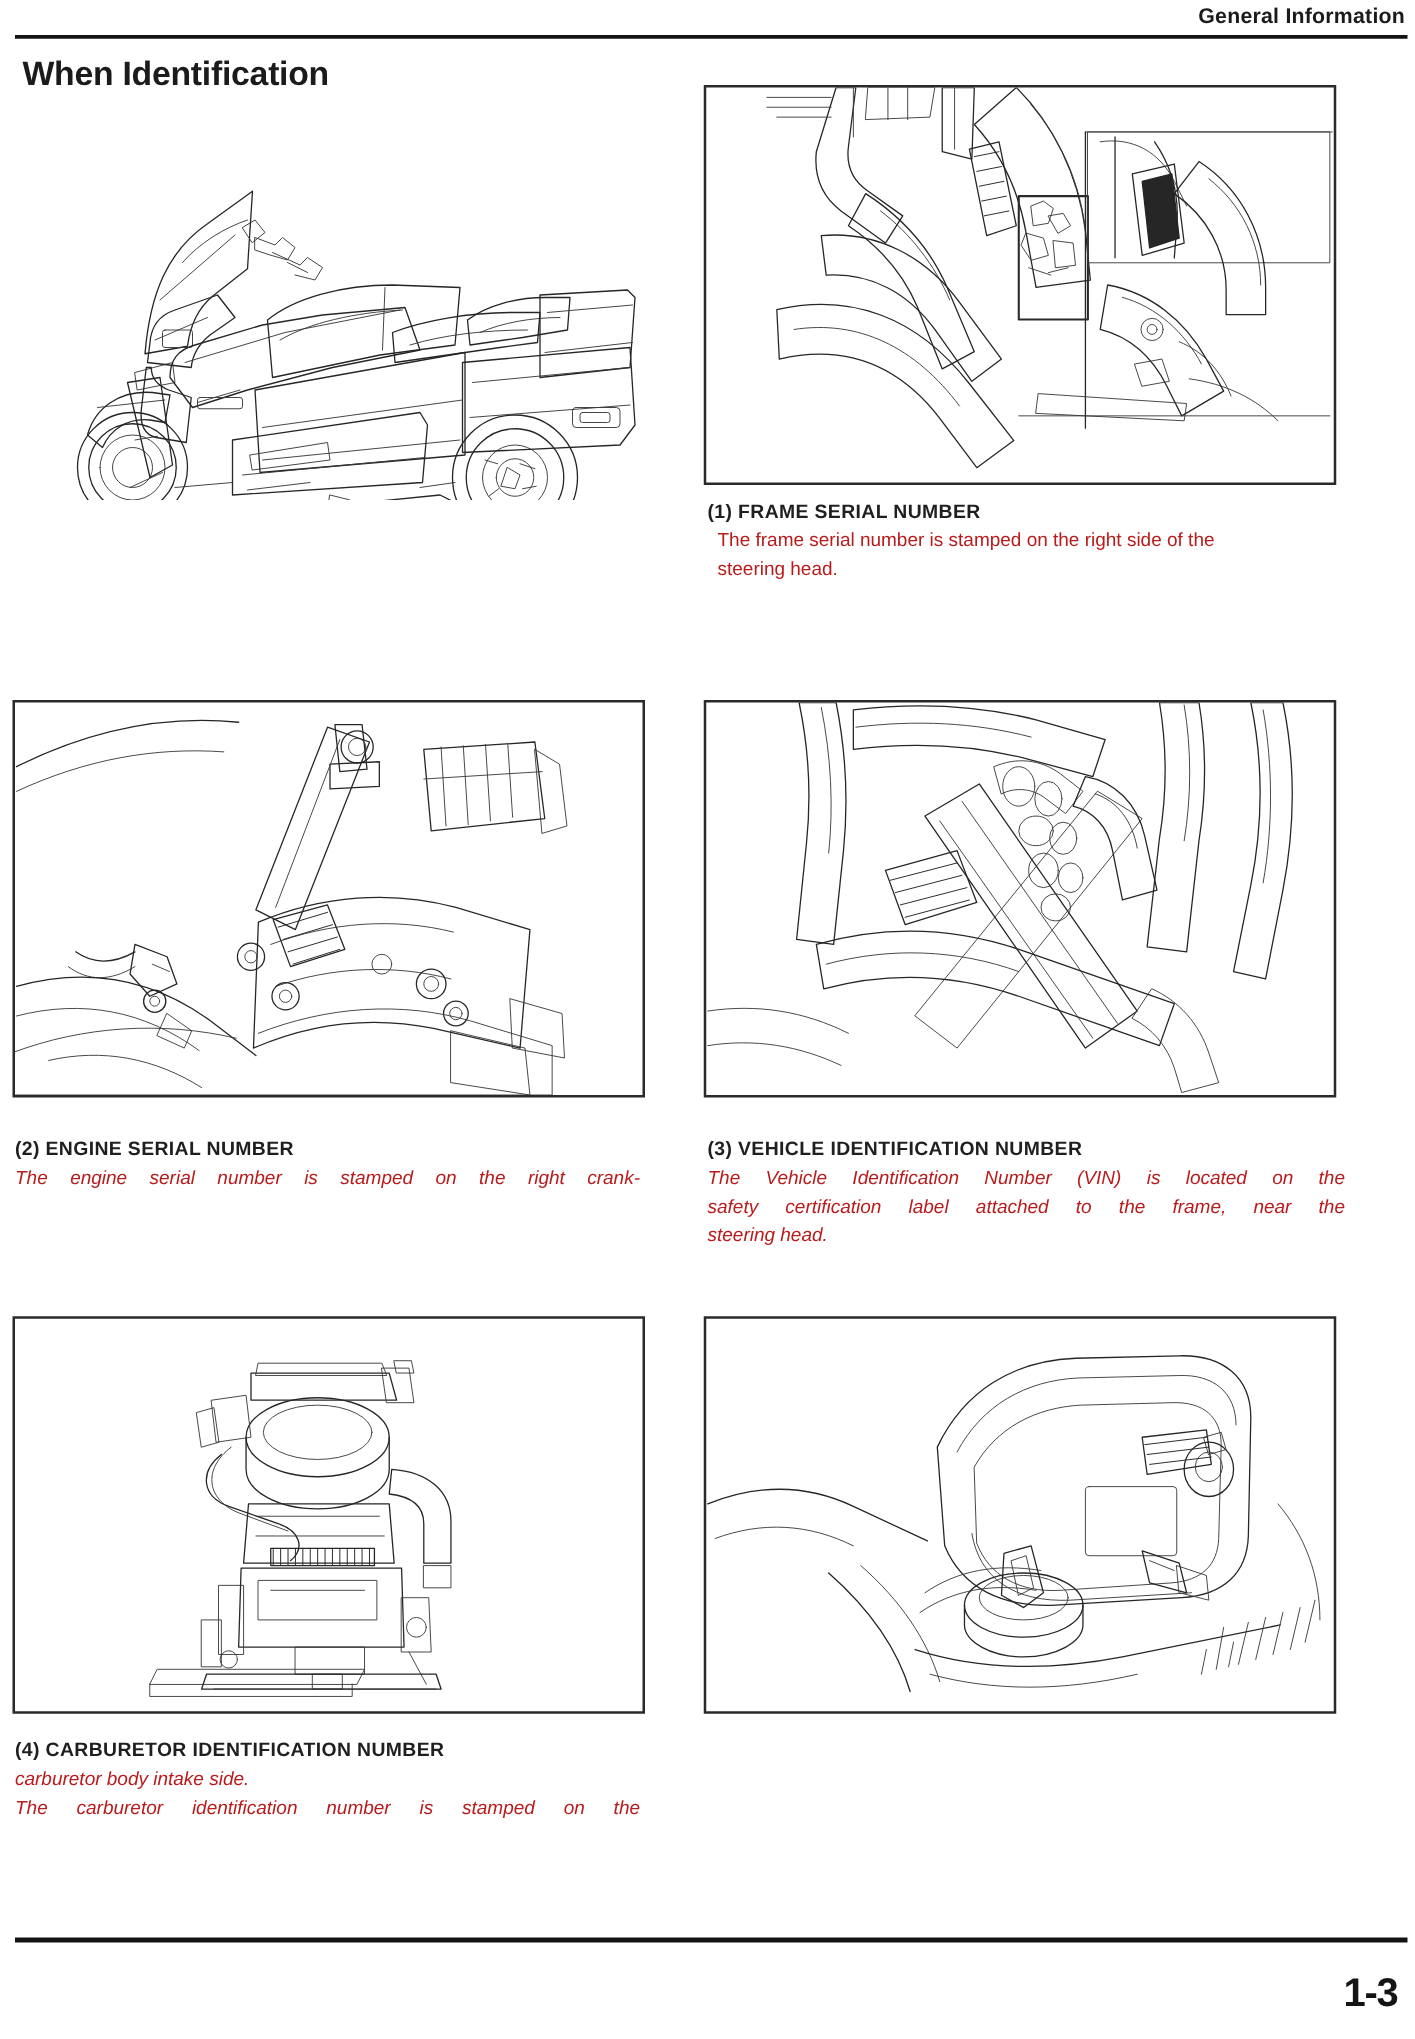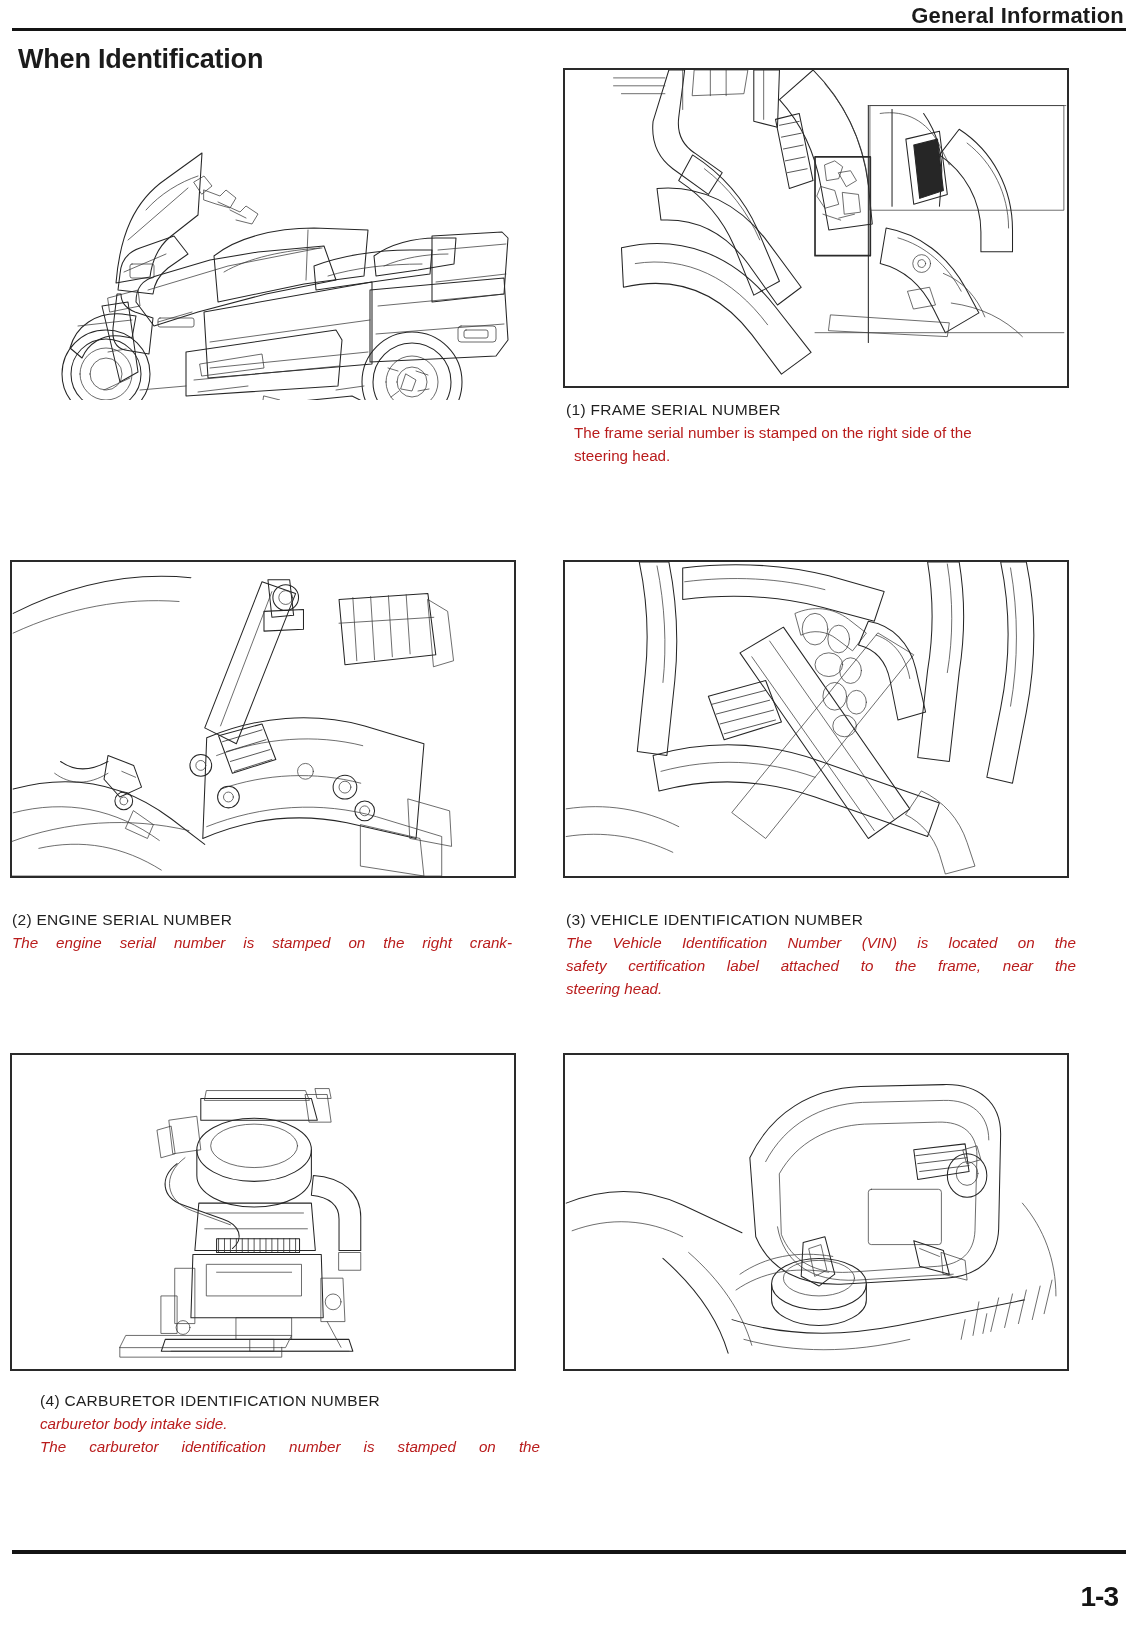--- a/index.html
+++ b/index.html
@@ -26,21 +26,21 @@
     position: absolute;
     top: 0;
     left: 0;
     width: 1132px;
     height: 30px;
   }
   .header-title {
     position: absolute;
     right: 8px;
     top: 3px;
-    font-size: 22px;
+    font-size: 17px;
     font-weight: bold;
     letter-spacing: 0.2px;
     color: #1b1b1b;
     white-space: nowrap;
   }
   .header-rule {
     position: absolute;
     left: 12px;
     right: 6px;
     top: 28px;
@@ -79,20 +79,21 @@
   .caption {
     position: absolute;
     box-sizing: border-box;
   }
   .caption-title {
     font-size: 15.5px;
     letter-spacing: 0.3px;
     color: #1f1f1f;
     white-space: nowrap;
     margin-bottom: 2px;
+    font-weight: bold;
   }
   .caption-body {
     font-size: 15.2px;
     line-height: 23px;
     color: #b91c1c;
   }
   .caption-body.justify {
     text-align: justify;
     text-align-last: left;
     font-style: italic;
@@ -114,21 +115,21 @@
     left: 12px;
     right: 6px;
     bottom: 77px;
     height: 4px;
     background: #141414;
   }
   .page-number {
     position: absolute;
     right: 14px;
     bottom: 18px;
-    font-size: 28px;
+    font-size: 32px;
     font-weight: bold;
     letter-spacing: -1px;
     color: #141414;
     white-space: nowrap;
   }
 
   
   .la { fill: none; stroke: #262626; stroke-width: 1.05; stroke-linejoin: round; stroke-linecap: round; }
   .la-t { fill: none; stroke: #3a3a3a; stroke-width: 0.75; stroke-linejoin: round; stroke-linecap: round; }
   .la-h { fill: none; stroke: #2b2b2b; stroke-width: 1.7; stroke-linejoin: round; stroke-linecap: round; }
@@ -472,21 +473,21 @@
 
         <path d="M154 288 l186 0 4 12 -194 0 z"></path>
         <path d="M160 300 l180 0" class="la-t"></path>
 
         <path d="M108 296 l6 -12 168 0 -6 12 z" class="la-t"></path>
         <path d="M108 296 l0 10 164 0 0 -10" class="la-t"></path>
       </g>
     </svg>
   </div>
 
-  <div class="caption" style="left:12px; top:1392px; width:500px;margin-left:28px;">
+  <div class="caption" style="left:12px; top:1392px; width:500px;">
     <div class="caption-title">(4) CARBURETOR IDENTIFICATION NUMBER</div>
     <div class="caption-body justify">
       <span class="ln">carburetor body intake side.</span>
       <span class="ln j">The carburetor identification number is stamped on the</span>
     </div>
   </div>
 
   <div class="figure bordered" style="left:563px; top:1053px; width:506px; height:318px;">
     <svg viewBox="0 0 506 318" xmlns="http://www.w3.org/2000/svg" aria-hidden="true">
       <g class="la">

